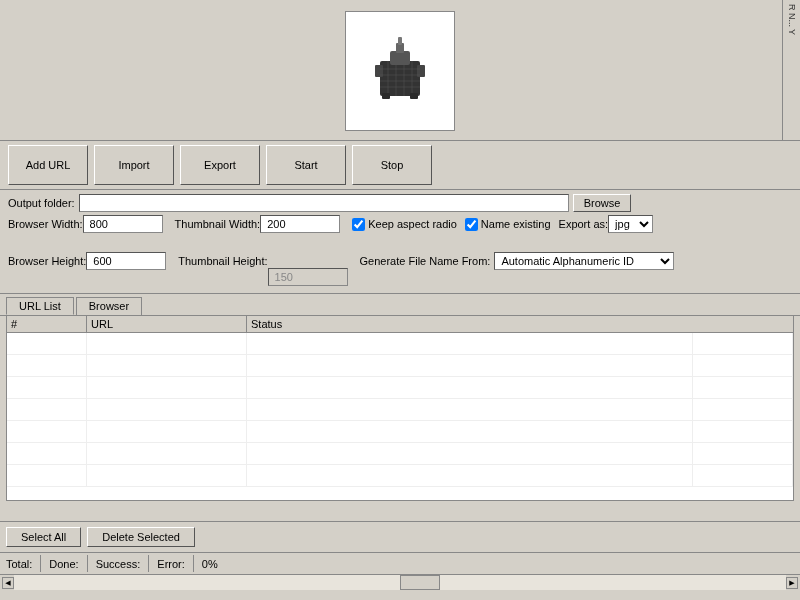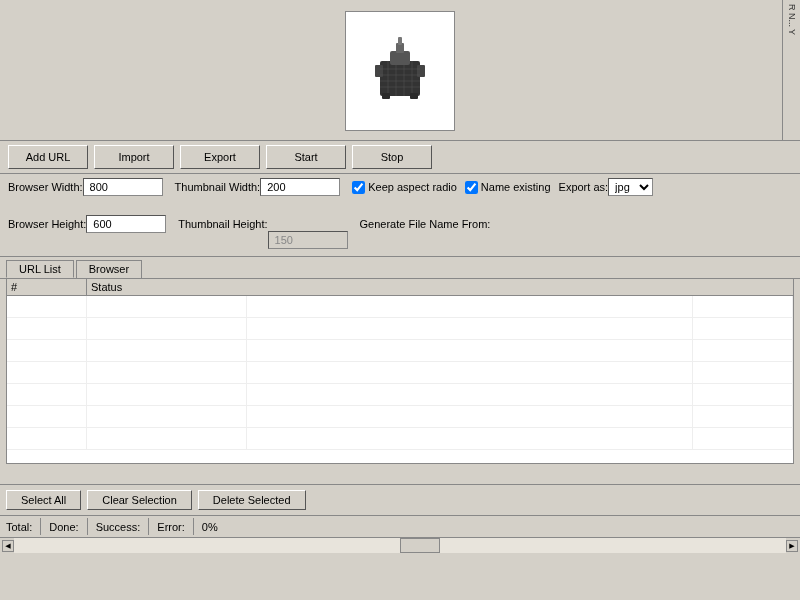--- a/index.html
+++ b/index.html
@@ -70,21 +70,21 @@
       border-top: 1px solid #888;
       border-bottom: 1px solid #888;
     }
     .toolbar-btn {
       background: #d4d0c8;
       border: 1px solid #888;
       border-top: 1px solid #fff;
       border-left: 1px solid #fff;
       border-right: 1px solid #555;
       border-bottom: 1px solid #555;
-      padding: 5px 16px;
+      padding: 13px 16px;
       font-size: 11px;
       cursor: pointer;
       min-width: 80px;
     }
 
     
     .form-area {
       background: #d4d0c8;
       padding: 4px 8px;
       border-bottom: 1px solid #888;
@@ -335,20 +335,25 @@
 <div class="toolbar">
   <button class="toolbar-btn">Add URL</button>
   <button class="toolbar-btn">Import</button>
   <button class="toolbar-btn">Export</button>
   <button class="toolbar-btn">Start</button>
   <button class="toolbar-btn">Stop</button>
 </div>
 
 <div class="form-area">
 
+  <div class="output-row">
+    <label class="form-label">Output folder:</label>
+    <input class="form-input" style="width: 490px;" type="text" value="">
+    <button class="browse-btn">Browse</button>
+  </div>
 
   <div class="form-row">
     <label class="form-label">Browser Width:</label>
     <input class="form-input medium" type="text" value="800" style="">
     <span style="width:12px;"></span>
     <label class="form-label">Thumbnail Width:</label>
     <input class="form-input medium" type="text" value="200" style="">
     <span style="width:12px;"></span>
     <div class="checkbox-group">
       <input type="checkbox" checked="" style="">
@@ -373,31 +378,39 @@
 
   <div class="form-row">
     <label class="form-label">Browser Height:</label>
     <input class="form-input medium" type="text" value="600" style="">
     <span style="width:12px;"></span>
     <label class="form-label">Thumbnail Height:</label>
     <input class="form-input medium disabled" type="text" disabled="" value="150" style="">
     <span style="width:12px;"></span>
     <label class="form-label">Generate File Name From:</label>
     <span style="width:4px;"></span>
+    <div class="select-with-arrow">
+      <select class="select-box" style="width:180px;">
+        <option>Automatic Alphanumeric ID</option>
+        <option>Original File Name</option>
+        <option>Custom Pattern</option>
+      </select>
+    </div>
   </div>
 </div>
 
 <div class="tabs-bar">
   <div class="tab active">URL List</div>
   <div class="tab">Browser</div>
 </div>
 
 <div class="table-container">
   <div class="table-header">
     <div class="th">#</div>
+    <div class="th">URL</div>
     <div class="th">Status</div>
   </div>
   <div class="table-body">
 
     <div class="table-row-item">
         <div class="td"></div>
         <div class="td"></div>
         <div class="td"></div>
         <div class="td"></div>
       </div>
@@ -435,21 +448,20 @@
         <div class="td"></div>
         <div class="td"></div>
         <div class="td"></div>
         <div class="td"></div>
       </div>
   </div>
 </div>
 
 <div class="bottom-buttons">
   <button class="bottom-btn">Select All</button>
-  <button class="bottom-btn">Clear Selection</button>
   <button class="bottom-btn">Delete Selected</button>
 </div>
 
 <div class="status-bar">
   <div class="status-item">
     <span>Total:</span>
     <span></span>
   </div>
   <div class="status-item">
     <span>Done:</span>

